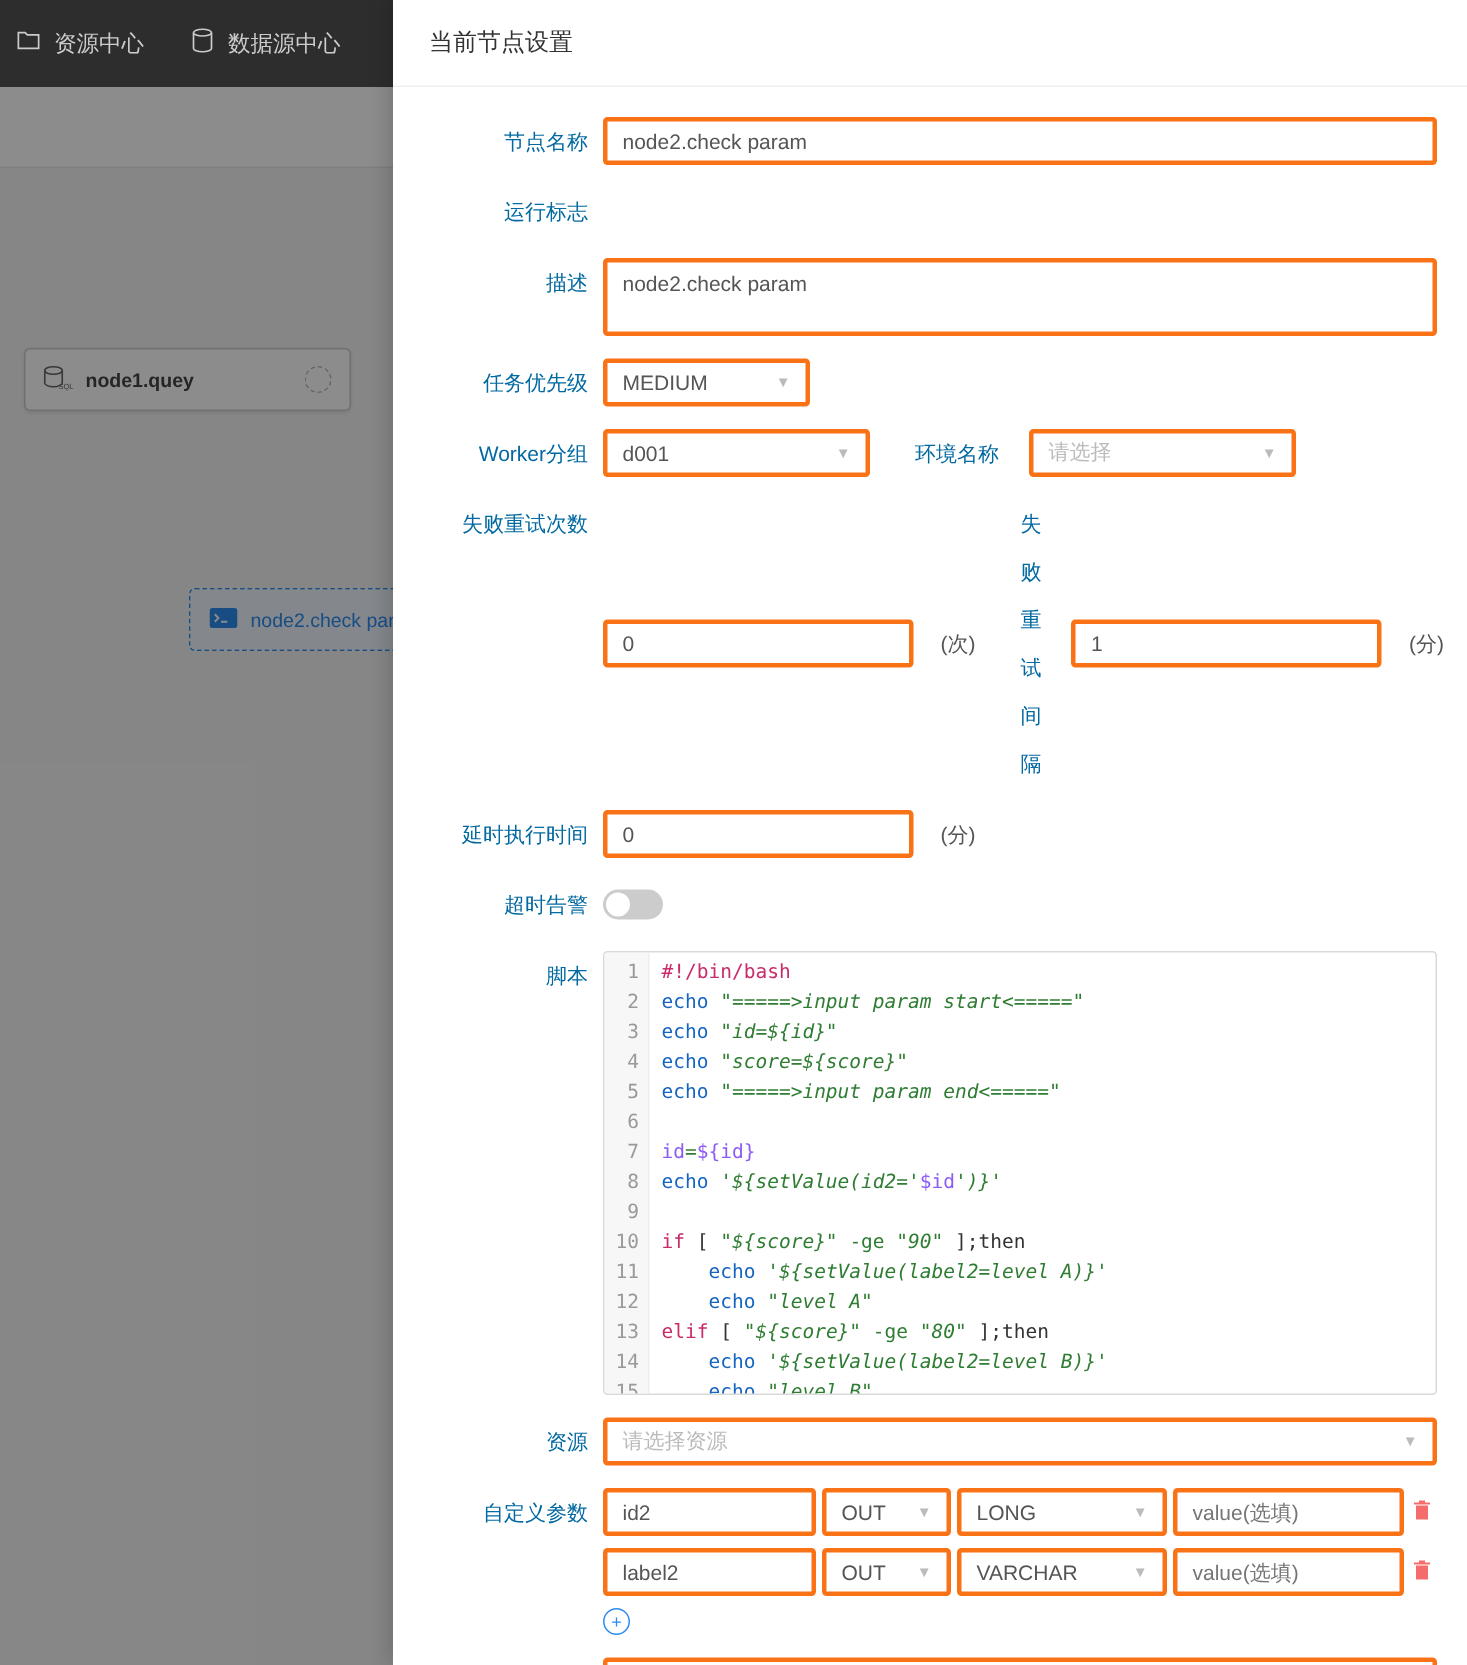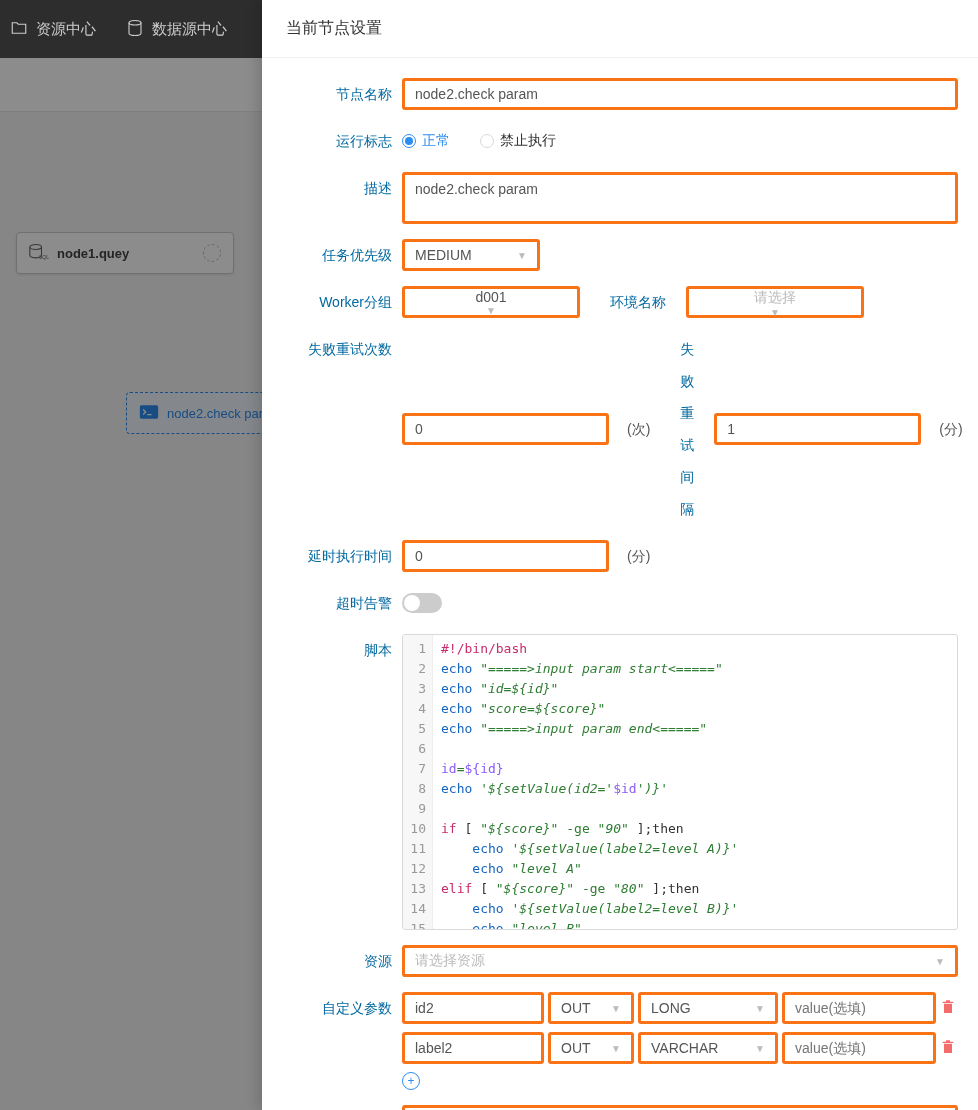--- a/index.html
+++ b/index.html
@@ -36,21 +36,21 @@
 
 .radio-group { display: flex; align-items: center; height: 32px; gap: 30px; }
 .radio-item { display: flex; align-items: center; gap: 6px; cursor: pointer; }
 .radio-dot { width: 14px; height: 14px; border: 1px solid #d9d9d9; border-radius: 50%; display: flex; align-items: center; justify-content: center; }
 .radio-dot.checked { border-color: #2d8cf0; }
 .radio-dot.checked::after { content: ""; width: 8px; height: 8px; background: #2d8cf0; border-radius: 50%; }
 .radio-label.active { color: #2d8cf0; }
 
 .dual-row { display: flex; gap: 10px; align-items: center; }
 .dual-row .form-label.inner { width: auto; padding-left: 20px; }
-.dual-row .select, .dual-row .num-input { width: auto; flex-direction: column; }
+.dual-row .select, .dual-row .num-input { width: auto; }
 
 .unit { margin-left: 8px; color: #555; line-height: 32px; }
 
 .switch { width: 40px; height: 20px; background: #ccc; border-radius: 10px; position: relative; cursor: pointer; margin-top: 6px; }
 .switch::after { content: ""; position: absolute; left: 2px; top: 2px; width: 16px; height: 16px; background: #fff; border-radius: 50%; }
 
 .code-editor { border: 1px solid #d9d9d9; border-radius: 3px; height: 296px; overflow: hidden; font-family: Consolas, Monaco, monospace; font-size: 13px; line-height: 20px; display: flex; background: #fff; }
 .gutter { background: #f7f7f7; color: #999; text-align: right; padding: 4px 6px 4px 4px; user-select: none; border-right: 1px solid #eee; min-width: 30px; }
 .code-lines { padding: 4px 8px; white-space: pre; }
 .tk-kw { color: #c92c6b; font-weight: 500; }
@@ -119,30 +119,20 @@
 
     <div class="form-row">
       <div class="form-label">节点名称</div>
       <div class="form-control">
           <input class="input" value="node2.check param" style="">
         </div>
     </div>
 
     <div class="form-row">
       <div class="form-label">运行标志</div>
-      <div class="form-control radio-group">
-        <div class="radio-item">
-          <span class="radio-dot checked"></span>
-          <span class="radio-label active">正常</span>
-        </div>
-        <div class="radio-item">
-          <span class="radio-dot"></span>
-          <span class="radio-label">禁止执行</span>
-        </div>
-      </div>
     </div>
 
     <div class="form-row">
       <div class="form-label">描述</div>
       <div class="form-control">
           <textarea class="textarea" style="">node2.check param</textarea>
         </div>
     </div>
 
     <div class="form-row">

